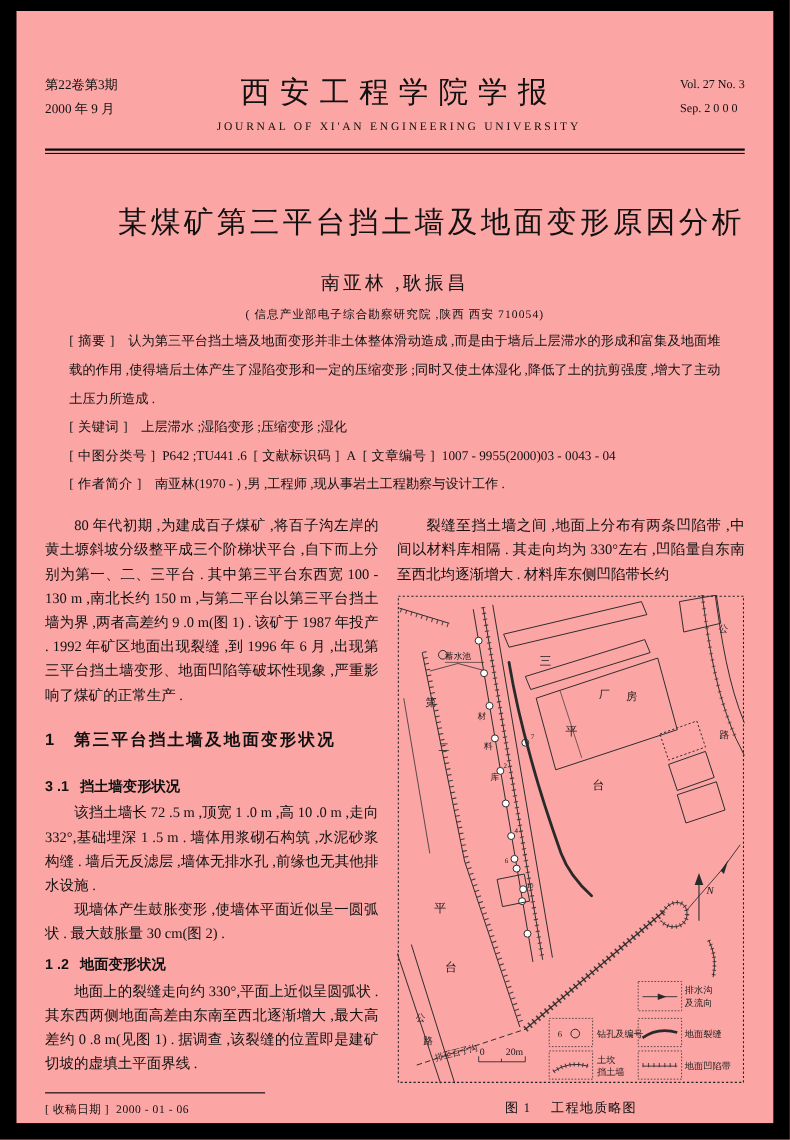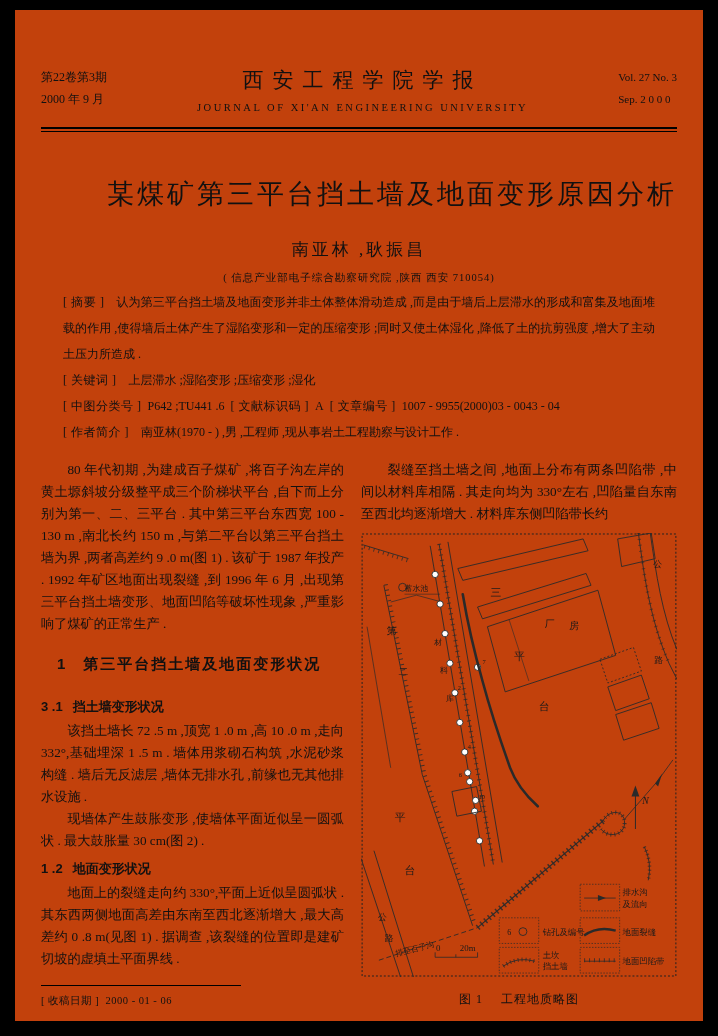--- a/index.html
+++ b/index.html
@@ -3,45 +3,45 @@
 <meta charset="utf-8">
 <style>
   html,body{margin:0;padding:0;}
   body{
     width:718px;height:1036px;background:#000;position:relative;
     font-family:"Liberation Serif","DejaVu Serif",serif;color:#111;
     -webkit-font-smoothing:none;
   }
   .page{
     position:absolute;left:15px;top:10px;width:688px;height:1011px;
-    background:#c2410c;overflow:hidden;box-sizing:border-box;padding:0 26px;
+    background:#fca5a5;overflow:hidden;box-sizing:border-box;padding:0 26px;
   }
   
   .jheader{display:flex;justify-content:space-between;align-items:flex-start;margin-top:56px;}
   .jh-left{font-size:12px;line-height:22px;white-space:nowrap;}
   .jh-center{text-align:center;flex:1;}
-  .jh-title-cn{font-size:21px;letter-spacing:9px;font-weight:400;}
+  .jh-title-cn{font-size:27px;letter-spacing:9px;font-weight:400;}
   .jh-title-en{font-size:10.5px;letter-spacing:2.5px;margin-top:8px;font-family:"Liberation Serif",serif;}
   .jh-right{font-size:11px;line-height:22px;text-align:left;white-space:nowrap;}
   .double-rule{margin-top:14px;border-top:2.2px solid #000;border-bottom:1px solid #000;height:2px;}
   
   .art-title{text-align:right;font-size:27px;letter-spacing:3px;margin-top:44px;font-weight:500;}
   .art-authors{text-align:center;font-size:17px;letter-spacing:3px;margin-top:26px;}
   .art-affil{text-align:center;font-size:10.5px;margin-top:10px;letter-spacing:1px;}
   
   .abs{width:592px;margin:4px auto 0 auto;font-size:12px;line-height:26px;text-align:justify;}
   .abs p{margin:0;}
   .lab{letter-spacing:0.5px;}
   .sp{display:inline-block;width:1em;}
   
   .cols{display:flex;margin-top:14px;}
   .col-l{width:310px;margin-right:17px;display:flex;flex-direction:column;}
   .col-r{width:316px;}
   .body-p{font-size:13.2px;line-height:22px;text-align:justify;text-indent:2em;margin:0;}
-  .sec1{font-family:"Liberation Sans","DejaVu Sans",sans-serif;font-weight:600;font-size:15px;margin:20px 0 16px 16px;letter-spacing:2px;}
+  .sec1{font-family:"Liberation Sans","DejaVu Sans",sans-serif;font-weight:600;font-size:15px;margin:20px 0 16px 0;letter-spacing:2px;}
   .sec1 .no{margin-right:16px;}
   .subsec{font-family:"Liberation Sans","DejaVu Sans",sans-serif;font-weight:700;font-size:13px;margin:8px 0 4px 0;}
   .subsec .no{margin-right:10px;}
   
   .footnote{margin-top:auto;padding-top:6px;}
   .footnote-rule{width:200px;border-top:1.4px solid #000;}
   .footnote-text{font-size:10.5px;margin-top:8px;letter-spacing:0.5px;}
   
   .figure-wrap{margin-top:8px;}
   .figure-wrap svg{display:block;}

